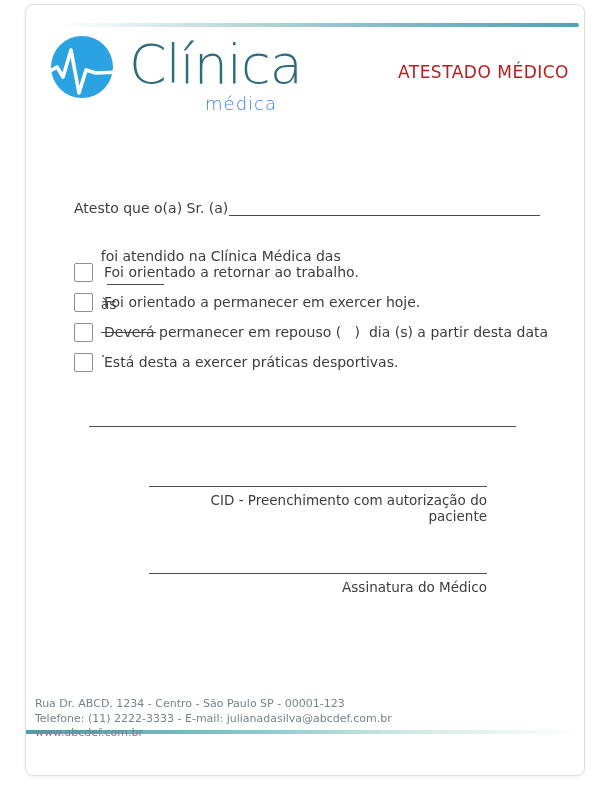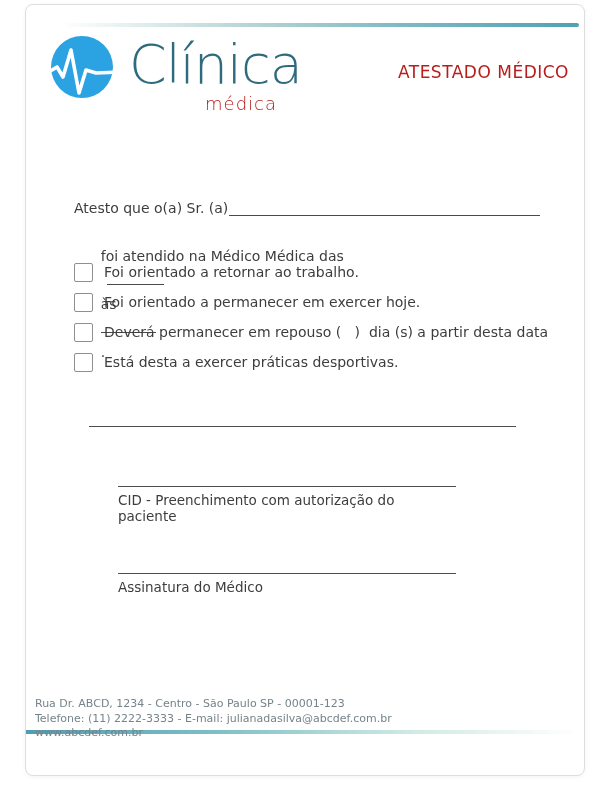--- a/index.html
+++ b/index.html
@@ -32,21 +32,21 @@
   }
   .logo-pulse { position:absolute; left:0; top:0; width:80px; height:64px; }
   .brand-name {
     position:absolute; left:82px; top:-1px;
     font-size:54px; font-weight:100; line-height:60px;
     letter-spacing:-1px; color:#2f6b7d;
   }
   .brand-sub {
     position:absolute; left:82px; top:57px; width:148px;
     text-align:right; font-size:18px; font-weight:100;
-    letter-spacing:1px; color:#b91c1c;
+    letter-spacing:1px; color:#3b82f6;
   }
 
   .doc-title {
     position:absolute; right:15px; top:57px;
     font-size:17px; color:#b91c1c; letter-spacing:0.5px;
   }
 
   
   .statement {
     position:absolute; left:48px; top:191px; width:466px;
@@ -71,21 +71,21 @@
     border:1.5px solid #8f8f8f; border-radius:2px;
     background:#fff; margin-right:11px;
   }
   .cb-label { font-size:14px; color:#3d3d3d; white-space:pre; }
 
   
   .rule-wide {
     position:absolute; left:63px; top:421px; width:427px; height:0;
     border-top:1.5px solid #4f4f4f;
   }
-  .sign-block { position:absolute; width:338px; left:92px; text-align:left; }
+  .sign-block { position:absolute; width:338px; left:123px; text-align:right; }
   .cid-block { top:481px; }
   .sig-block { top:568px; }
   .sign-line { border-top:1.4px solid #4f4f4f; height:0; }
   .sign-label { margin-top:5px; font-size:13.5px; color:#3d3d3d; }
 
   
   .footer-bar {
     position:absolute; left:0; top:725px;
     width:552px; height:4px; border-radius:0 2px 2px 0;
     background:linear-gradient(to right, #4b9fb2, #7fc0c6 35%, #cfeae4 70%, rgba(255,255,255,0) 100%);
@@ -112,21 +112,21 @@
   </div>
 
   <div class="doc-title">ATESTADO MÉDICO</div>
 
   <div class="statement">
     <div class="statement-line">
       <span>Atesto que o(a) Sr. (a)</span>
       <span class="blank blank-rest"></span>
     </div>
     <div class="statement-line">
-      <span>foi atendido na Médico Médica das</span>
+      <span>foi atendido na Clínica Médica das</span>
       <span class="blank w57"></span>
       <span>às</span>
       <span class="blank w55"></span>
       <span>.</span>
     </div>
   </div>
 
   <div class="check-group">
     <div class="check-row">
       <span class="checkbox"></span>

